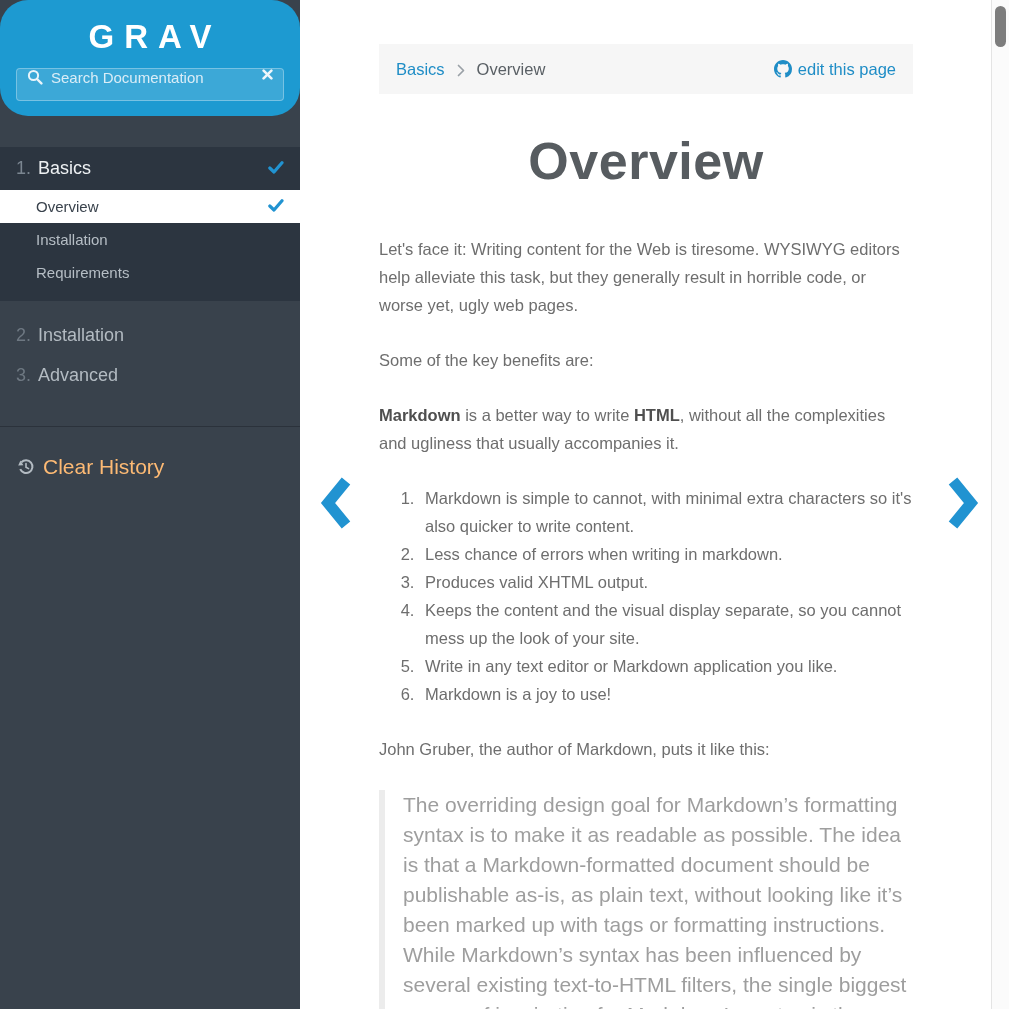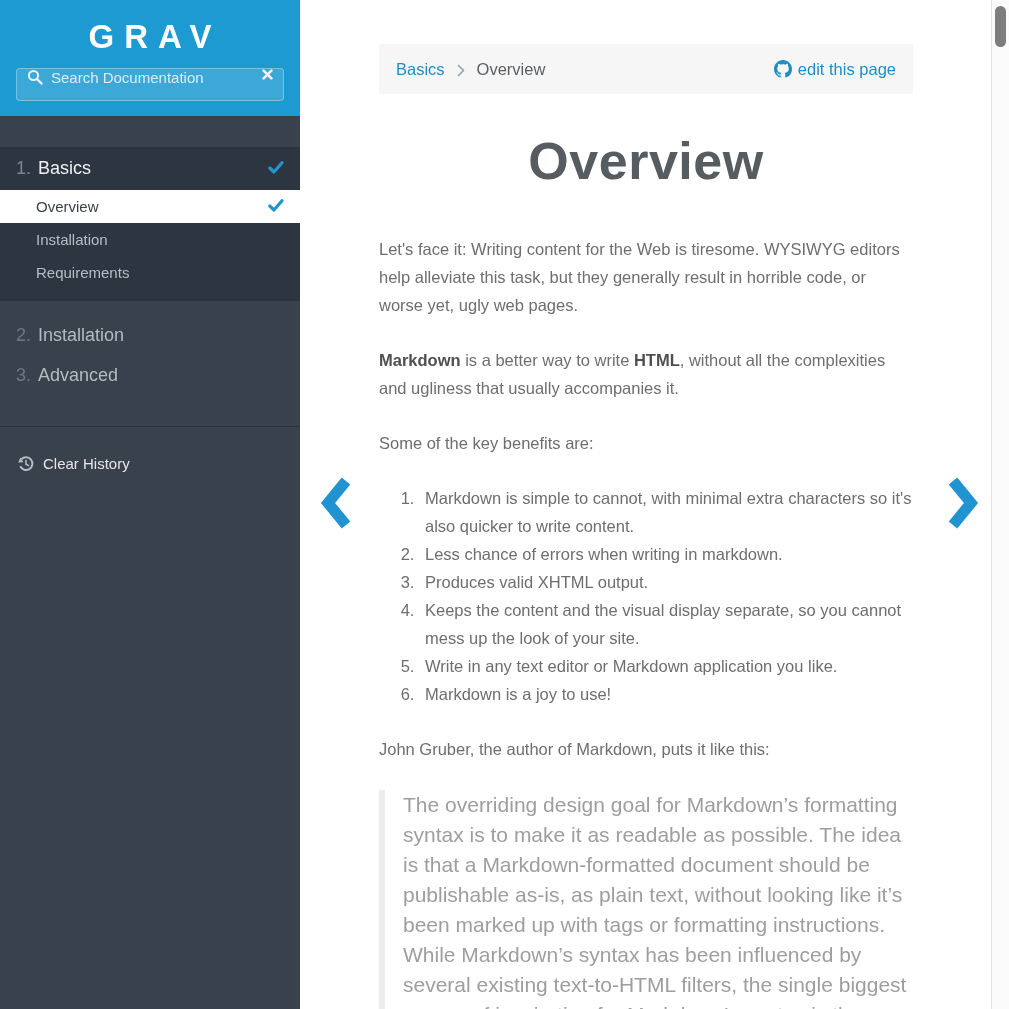--- a/index.html
+++ b/index.html
@@ -2,42 +2,42 @@
 <html><head>
 <meta charset="utf-8">
 <style>
   * { margin:0; padding:0; box-sizing:border-box; }
   html,body { width:1009px; height:1009px; overflow:hidden; }
   body { font-family:"Liberation Sans", sans-serif; background:#fff; }
   .app { display:flex; width:1009px; height:1009px; }
 
   
   .sidebar { width:300px; flex:0 0 300px; background:#39424c; height:1009px; }
-  .sidebar-header { background:#1d9ad1; padding:14px 16px 15px; }
+  .sidebar-header { background:#1d9ad1; padding:14px 16px 15px;border-radius:28px; }
   .logo { color:#fff; font-size:33px; font-weight:bold; letter-spacing:10px; text-align:center; text-indent:10px; padding:4px 0 12px; cursor:pointer; }
   .search-box { display:flex; align-items:flex-start; height:33px; background:rgba(255,255,255,0.14); border:1px solid rgba(255,255,255,0.30); border-radius:4px; padding:0 10px; }
   .search-box svg { flex:0 0 auto; }
   .search-input { flex:1 1 auto; background:transparent; border:none; outline:none; color:#fff; font-size:15px; margin:0 8px; font-family:"Liberation Sans", sans-serif; min-width:0; }
   .search-input::placeholder { color:#e3f1f9; opacity:.95; }
   .clear-btn { cursor:pointer; display:flex; align-items:center; }
 
   .nav { padding-top:31px; }
   .group-active { background:#2c3540; padding-bottom:12px; }
   .section-row { display:flex; align-items:center; height:43px; padding:0 16px; font-size:18px; cursor:pointer; }
   .section-row .num { color:#7b8691; margin-right:7px; }
   .section-row .lbl { color:#eef1f3; }
   .section-row.plain { height:40px; }
   .section-row.plain .num { color:#6e7882; }
   .section-row.plain .lbl { color:#b3bbc2; }
   .check { margin-left:auto; }
   .subitem { display:flex; align-items:center; height:33px; padding:0 16px 0 36px; font-size:15px; color:#b6bec5; cursor:pointer; }
   .subitem.active { background:#ffffff; color:#39424c; }
   .nav-gap { height:14px; }
   .divider { border-top:1px solid #2b323b; margin-top:31px; }
-  .clear-history { display:flex; align-items:center; padding:28px 16px 0 18px; color:#e5e5e5; font-size:15px; cursor:pointer; }
+  .clear-history { display:flex; align-items:center; padding:28px 16px 0 18px; color:#fdba74; font-size:21px; cursor:pointer; }
   .clear-history .hist { margin-right:9px; display:flex; }
 
   
   .main { position:relative; flex:1 1 auto; background:#fff; height:1009px; overflow:hidden; }
   .content { width:534px; margin-left:79px; }
   .breadcrumb-bar { margin-top:44px; height:50px; background:#f6f6f6; display:flex; align-items:center; padding:0 17px; font-size:16.5px; }
   .bc-link { color:#1f8dc6; cursor:pointer; }
   .bc-sep { margin:2px 12px 0; display:flex; }
   .bc-current { color:#5a6065; }
   .edit-link { margin-left:auto; display:flex; align-items:center; color:#1f8dc6; cursor:pointer; font-size:16.5px; }
@@ -150,23 +150,23 @@
             <path d="M8 0C3.58 0 0 3.58 0 8c0 3.54 2.29 6.53 5.47 7.59.4.07.55-.17.55-.38 0-.19-.01-.82-.01-1.49-2.01.37-2.53-.49-2.69-.94-.09-.23-.48-.94-.82-1.13-.28-.15-.68-.52-.01-.53.63-.01 1.08.58 1.23.82.72 1.21 1.87.87 2.33.66.07-.52.28-.87.51-1.07-1.78-.2-3.64-.89-3.64-3.95 0-.87.31-1.59.82-2.15-.08-.2-.36-1.02.08-2.12 0 0 .67-.21 2.2.82.64-.18 1.32-.27 2-.27.68 0 1.36.09 2 .27 1.53-1.04 2.2-.82 2.2-.82.44 1.1.16 1.92.08 2.12.51.56.82 1.27.82 2.15 0 3.07-1.87 3.75-3.65 3.95.29.25.54.73.54 1.48 0 1.07-.01 1.93-.01 2.2 0 .21.15.46.55.38A8.012 8.012 0 0 0 16 8c0-4.42-3.58-8-8-8z"></path>
           </svg>
           <span>edit this page</span>
         </span>
       </div>
 
       <h1>Overview</h1>
 
       <p>Let's face it: Writing content for the Web is tiresome. WYSIWYG editors help alleviate this task, but they generally result in horrible code, or worse yet, ugly web pages.</p>
 
+      <p>Some of the key benefits are:</p>
+
       <p><b>Markdown</b><span> is a better way to write </span><b>HTML</b><span>, without all the complexities and ugliness that usually accompanies it.</span></p>
-
-      <p>Some of the key benefits are:</p>
 
       <ol>
         <li>Markdown is simple to cannot, with minimal extra characters so it's also quicker to write content.</li>
         <li>Less chance of errors when writing in markdown.</li>
         <li>Produces valid XHTML output.</li>
         <li>Keeps the content and the visual display separate, so you cannot mess up the look of your site.</li>
         <li>Write in any text editor or Markdown application you like.</li>
         <li>Markdown is a joy to use!</li>
       </ol>
 

